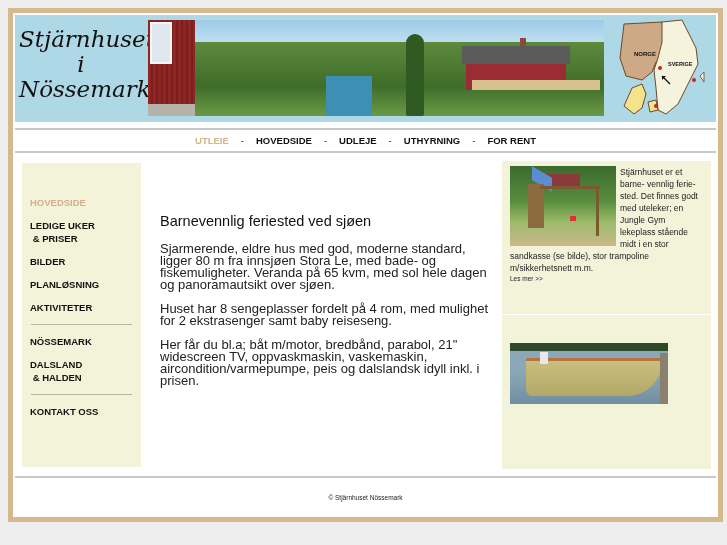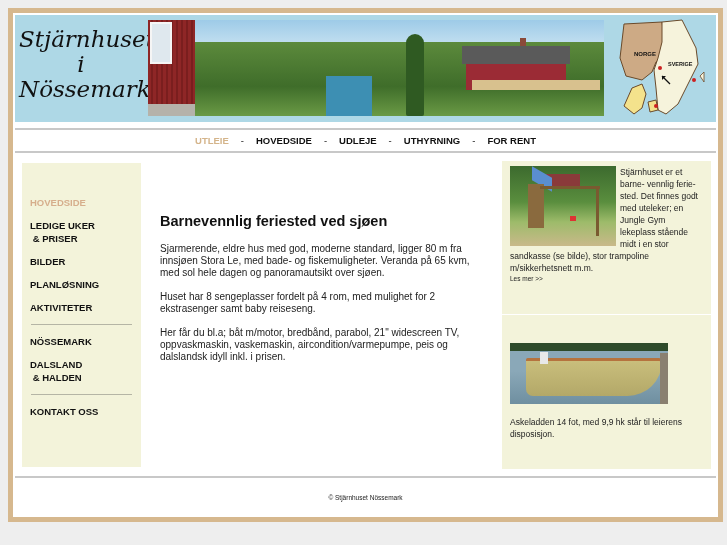--- a/index.html
+++ b/index.html
@@ -29,22 +29,22 @@
   .topnav { position: absolute; left: 2px; top: 119px; width: 701px; height: 18px; text-align: center; font-size: 9.5px; font-weight: bold; line-height: 18px; color: #111; }
   .topnav span.sep { font-weight: normal; margin: 0 12px; }
   .topnav .active { color: #d4b48a; font-weight: bold; }
 
   .sidebar { position: absolute; left: 9px; top: 150px; width: 119px; height: 304px; background: #f3f3da; padding-top: 33px; }
   .sidebar .item { display: block; padding-left: 8px; font-size: 9.5px; font-weight: bold; color: #111; line-height: 13px; margin-bottom: 10px; white-space: pre; }
   .sidebar .item.active { color: #d6ae8c; }
   .sidebar .divider { height: 1px; background: #b5b5a5; margin: 0 9px 10px 9px; }
 
   .main { position: absolute; left: 147px; top: 200px; width: 330px; }
-  .main h1 { font-size: 14.5px; font-weight: bold; color: #111; margin-bottom: 14px; }
-  .main p { font-size: 10px; line-height: 12px; color: #222; margin-bottom: 12px; }
+  .main h1 { font-size: 14.5px; font-weight: normal; color: #111; margin-bottom: 14px; }
+  .main p { font-size: 13px; line-height: 12px; color: #222; margin-bottom: 12px; }
 
   .panel { position: absolute; left: 489px; width: 209px; background: #f3f3da; }
   .panel1 { top: 148px; height: 153px; padding: 5px 8px 0 8px; }
   .panel2 { top: 302px; height: 154px; padding: 28px 8px 0 8px; }
   .panel .text { font-size: 8.5px; line-height: 12px; color: #222; }
   .panel1 .thumb { float: left; width: 106px; height: 80px; margin-right: 4px; margin-bottom: 2px; position: relative; overflow: hidden; background: linear-gradient(#3c6a2e, #5a8e3e 45%, #9dbb6a 70%, #c9b98a); }
   .panel1 .thumb .slide { position:absolute; left:18px; top:18px; width:16px; height:44px; background:#8a6a3e; }
   .panel1 .thumb .slide-roof { position:absolute; left:22px; top:6px; width:20px; height:14px; background:#5a8ed0; transform: skewY(30deg); }
   .panel1 .thumb .bar { position:absolute; left:30px; top:20px; width:60px; height:3px; background:#7a5a30; }
   .panel1 .thumb .post { position:absolute; left:86px; top:20px; width:3px; height:50px; background:#7a5a30; }
@@ -146,19 +146,18 @@
       <div class="text">Stjärnhuset er et barne- vennlig ferie- sted. Det finnes godt med uteleker; en Jungle Gym lekeplass stående midt i en stor sandkasse (se bilde), stor trampoline m/sikkerhetsnett m.m.</div>
       <a class="readmore">Les mer &gt;&gt;</a>
     </div>
 
     <div class="panel panel2">
       <div class="boat">
         <div class="hull"></div>
         <div class="motor"></div>
         <div class="shore"></div>
       </div>
-      <div class="text">Askeladden 14 fot, med 9,9 hk står til leierens disposisjon.</div>
     </div>
 
     <div class="footer-line"></div>
     <div class="footer">© Stjärnhuset Nössemark</div>
   </div>
 </div>
 
 </body></html>

